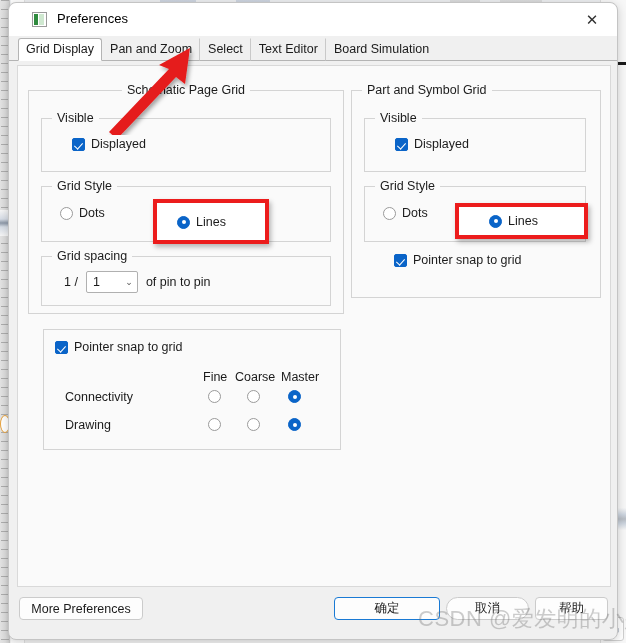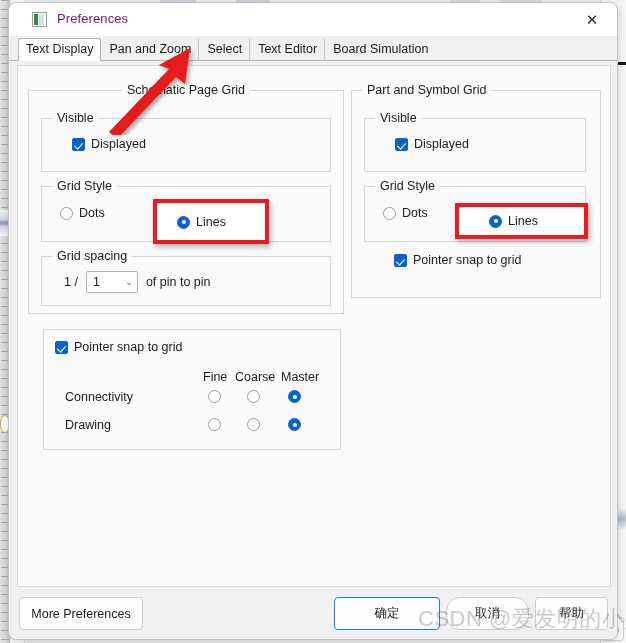--- a/index.html
+++ b/index.html
@@ -89,21 +89,21 @@
     background: #ffffff; border: 1px solid #9a9a9a;
     display: flex; align-items: center;
   }
   .title-icon i {
     display: block; width: 4px; height: 11px; margin-left: 1px;
     background: #2f8a3e;
   }
   .title-icon i.b { background: #cfe8d0; margin-left: 1px; width: 5px; }
   .title-text {
     position: absolute; left: 48px; top: 8px;
-    font-size: 13px; color: #701a75; letter-spacing: .1px;
+    font-size: 13px; color: #000000; letter-spacing: .1px;
   }
   .close-btn {
     position: absolute; right: 8px; top: 3px;
     width: 34px; height: 27px; line-height: 27px; text-align: center;
     font-size: 15px; color: #303030; cursor: pointer;
   }
 
   
   .tabbar {
     position: relative; height: 25px;
@@ -173,21 +173,21 @@
   }
   .chev { color: #555; font-size: 9px; }
 
   
   .matrix { position: absolute; font-size: 12.5px; color: #1b1b1b; }
   .mhead { position: absolute; font-size: 12.5px; color: #1b1b1b; }
 
   
   .footer { position: absolute; left: 0; bottom: 0; width: 100%; height: 54px; }
   .btn {
-    position: absolute; height: 33px;
+    position: absolute; height: 23px;
     background: #fdfdfd; border: 1px solid #cbcbcb; border-radius: 4px;
     font-size: 12.5px; color: #1b1b1b; cursor: pointer;
     display: flex; align-items: center; justify-content: center;
   }
   .btn.primary { border: 1.6px solid #1a7ad4; }
 
   
   .redbox {
     position: absolute; border: 4px solid #ec1c1c; background: #ffffff;
     box-shadow: 2px 3px 5px rgba(0,0,0,.28);
@@ -226,21 +226,21 @@
     <div class="title-icon">
       <i></i>
       <i class="b"></i>
     </div>
     <div class="title-text">Preferences</div>
     <div class="close-btn">✕</div>
   </div>
 
   <div class="tabbar">
     <div class="tabs">
-      <div class="tab active">Text Display</div>
+      <div class="tab active">Grid Display</div>
       <div class="tab">Pan and Zoom</div>
       <div class="tab">Select</div>
       <div class="tab">Text Editor</div>
       <div class="tab">Board Simulation</div>
     </div>
   </div>
 
   <div class="page">
 
     <div class="group" style="left:10px; top:24px; width:316px; height:224px;">

